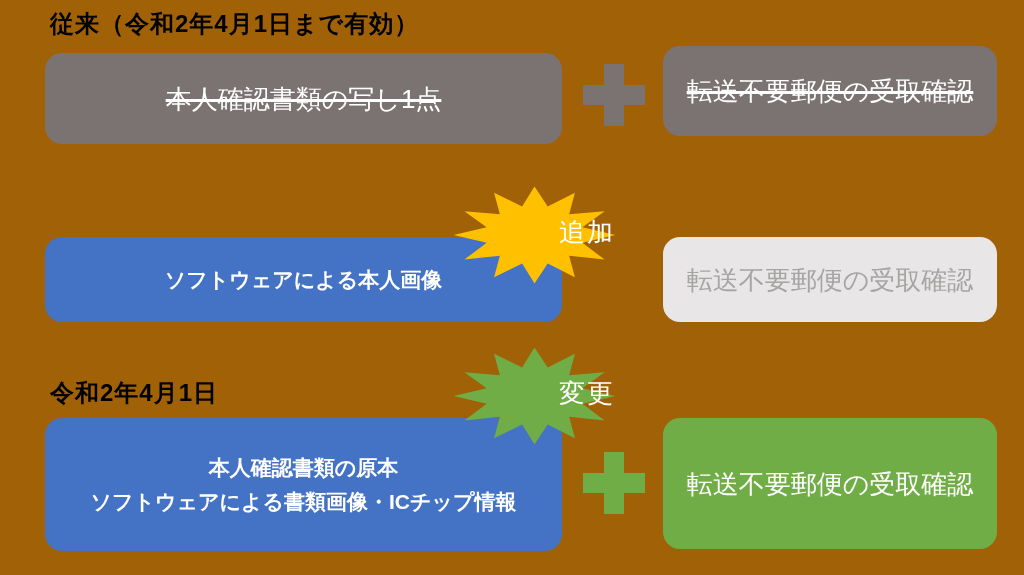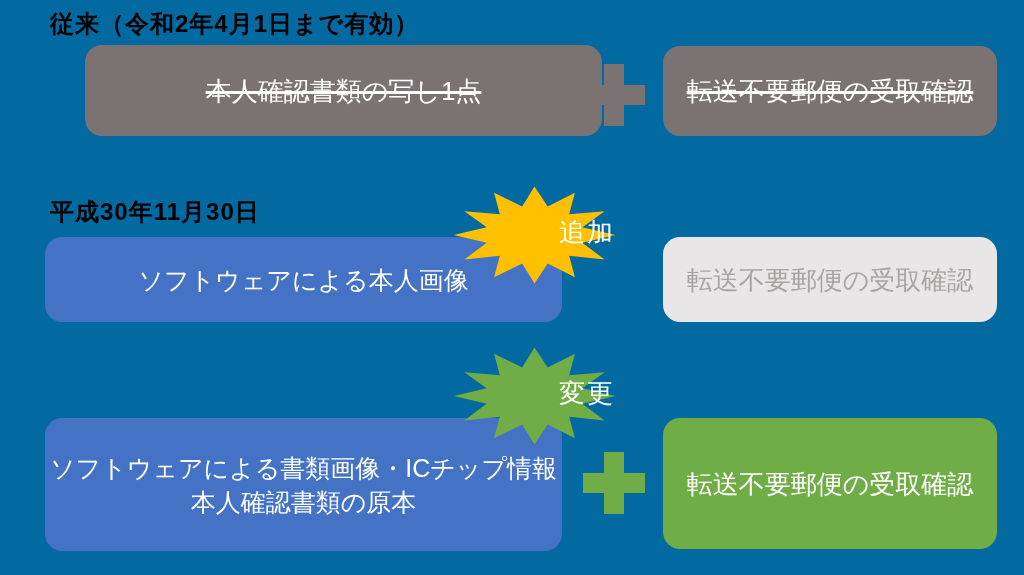--- a/index.html
+++ b/index.html
@@ -8,21 +8,21 @@
     --green:#70ad47;
     --gold:#ffc000;
     --light-bg:#e8e6e6;
     --light-text:#a7a4a4;
   }
   *{margin:0;padding:0;box-sizing:border-box;}
   html,body{background:#ffffff;}
   .canvas{
     position:relative;
     width:1024px;height:575px;
-    background:#0369a1;
+    background:#a16207;
     font-family:"Liberation Sans","DejaVu Sans",sans-serif;
     overflow:hidden;
   }
   .heading{
     position:absolute;
     left:50px;
     font-size:24px;
     font-weight:bold;
     color:#000000;
     letter-spacing:1px;
@@ -41,21 +41,21 @@
     display:block;
     white-space:nowrap;
     line-height:34px;
   }
   .gray-box{background:var(--gray);color:#ffffff;}
   .blue-box{background:var(--blue);color:#ffffff;}
   .green-box{background:var(--green);color:#ffffff;}
   .light-box{background:var(--light-bg);color:var(--light-text);}
   .strike{text-decoration:line-through;text-decoration-thickness:2.5px;}
   .fs26{font-size:26px;}
-  .fs25{font-size:25px;}
+  .fs25{font-size:21px;font-weight:bold;}
   .plus{position:absolute;width:62px;height:62px;}
   .plus svg{display:block;width:100%;height:100%;}
   .plus-gray{color:var(--gray);}
   .plus-green{color:var(--green);}
   .burst{position:absolute;width:165px;height:100px;}
   .burst svg{position:absolute;left:0;top:0;width:100%;height:100%;}
   .burst-gold{color:var(--gold);}
   .burst-green{color:var(--green);}
   .burst-label{
     position:absolute;
@@ -69,55 +69,55 @@
     margin-left:48px;
   }
 </style>
 </head>
 <body>
 
 <div class="canvas">
 
   <div class="heading" style="top:8px;">従来（令和2年4月1日まで有効）</div>
 
-  <div class="box gray-box" style="left:45px;top:45px;width:517px;height:91px;margin-left:40px;">
+  <div class="box gray-box" style="left:45px;top:53px;width:517px;height:91px;">
     <span class="line strike fs26">本人確認書類の写し1点</span>
   </div>
 
   <div class="plus plus-gray" style="left:583px;top:64px;">
     <svg viewBox="0 0 62 62" aria-hidden="true">
       <path fill="currentColor" d="M21 0 H41 V21 H62 V41 H41 V62 H21 V41 H0 V21 H21 Z"></path>
     </svg>
   </div>
 
   <div class="box gray-box" style="left:663px;top:46px;width:334px;height:90px;">
     <span class="line strike fs26">転送不要郵便の受取確認</span>
   </div>
 
-  <div class="heading" style="top:196px;">平成30年11月30日</div>
 
   <div class="box blue-box" style="left:45px;top:237px;width:517px;height:85px;">
     <span class="line fs25">ソフトウェアによる本人画像</span>
   </div>
 
   <div class="box light-box" style="left:663px;top:237px;width:334px;height:85px;">
     <span class="line fs26">転送不要郵便の受取確認</span>
   </div>
 
   <div class="burst burst-gold" style="left:452px;top:185px;">
     <svg viewBox="0 0 200 130" preserveAspectRatio="none" aria-hidden="true">
       <polygon fill="currentColor" points="198,65 158,75 185,97 142,92 149,120 116,102 100,128 85,102 51,120 58,92 15,97 42,75 2,65 42,55 15,34 58,38 51,10 85,28 100,2 116,28 149,10 142,38 185,34 158,55"></polygon>
     </svg>
     <span class="burst-label">追加</span>
   </div>
 
+  <div class="heading" style="top:377px;">令和2年4月1日</div>
 
   <div class="box blue-box" style="left:45px;top:418px;width:517px;height:133px;">
+    <span class="line fs25">本人確認書類の原本</span>
     <span class="line fs25">ソフトウェアによる書類画像・ICチップ情報</span>
-    <span class="line fs25">本人確認書類の原本</span>
   </div>
 
   <div class="plus plus-green" style="left:583px;top:452px;">
     <svg viewBox="0 0 62 62" aria-hidden="true">
       <path fill="currentColor" d="M21 0 H41 V21 H62 V41 H41 V62 H21 V41 H0 V21 H21 Z"></path>
     </svg>
   </div>
 
   <div class="box green-box" style="left:663px;top:418px;width:334px;height:131px;">
     <span class="line fs26">転送不要郵便の受取確認</span>

